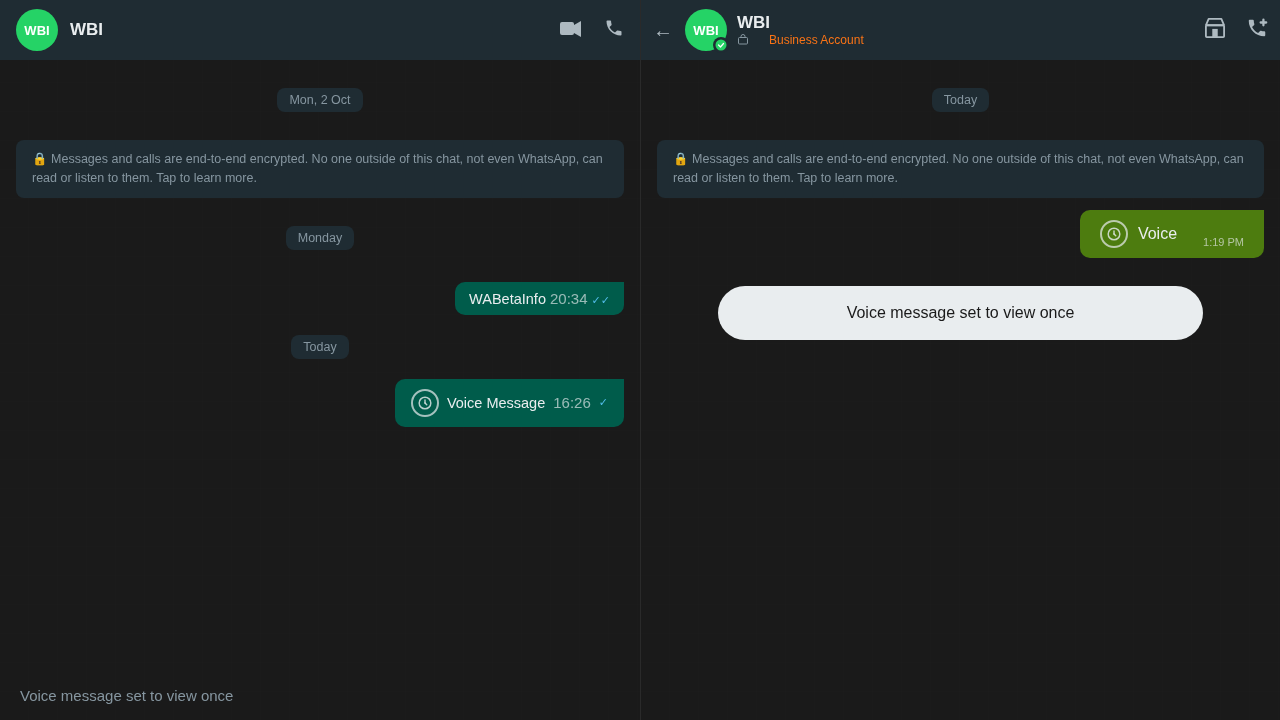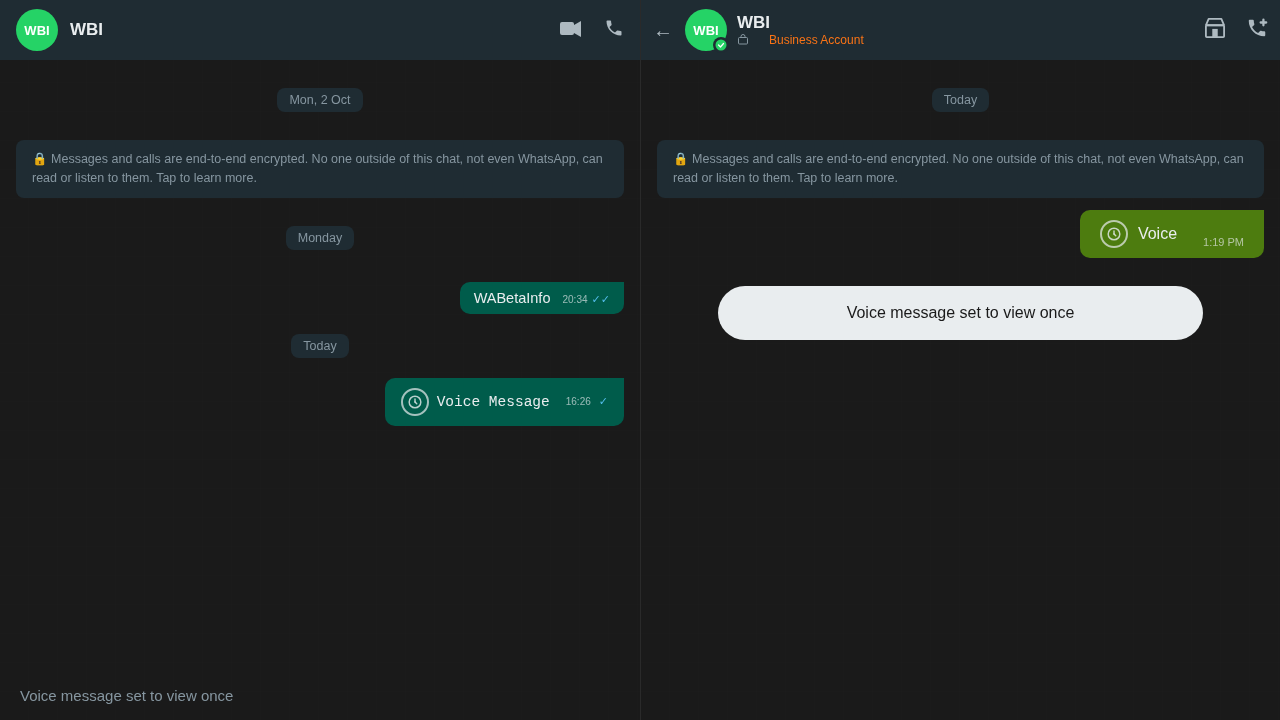--- a/index.html
+++ b/index.html
@@ -132,23 +132,22 @@
       background-color: #005c4b;
       color: #e9edef;
       padding: 8px 14px;
       border-radius: 10px 0px 10px 10px;
       max-width: 75%;
       font-size: 14.5px;
       position: relative;
     }
 
     .bubble-out .time {
-      font-size: 10px;
+      font-size: 15px;
       color: rgba(233,237,239,0.65);
-      margin-left: 8px;
     }
 
     .bubble-out .ticks {
       color: #53bdeb;
       font-size: 11px;
     }
 
     .voice-bubble {
       display: flex;
       align-items: center;
@@ -165,21 +164,20 @@
       align-items: center;
       justify-content: center;
       font-size: 13px;
       color: rgba(233,237,239,0.8);
       flex-shrink: 0;
     }
 
     .bubble-label {
       font-size: 14.5px;
       color: #e9edef;
-      font-family: Liberation Mono, monospace;
     }
 
     
     .bottom-info {
       padding: 16px 20px;
       color: #8696a0;
       font-size: 15px;
       font-weight: 400;
     }
 

